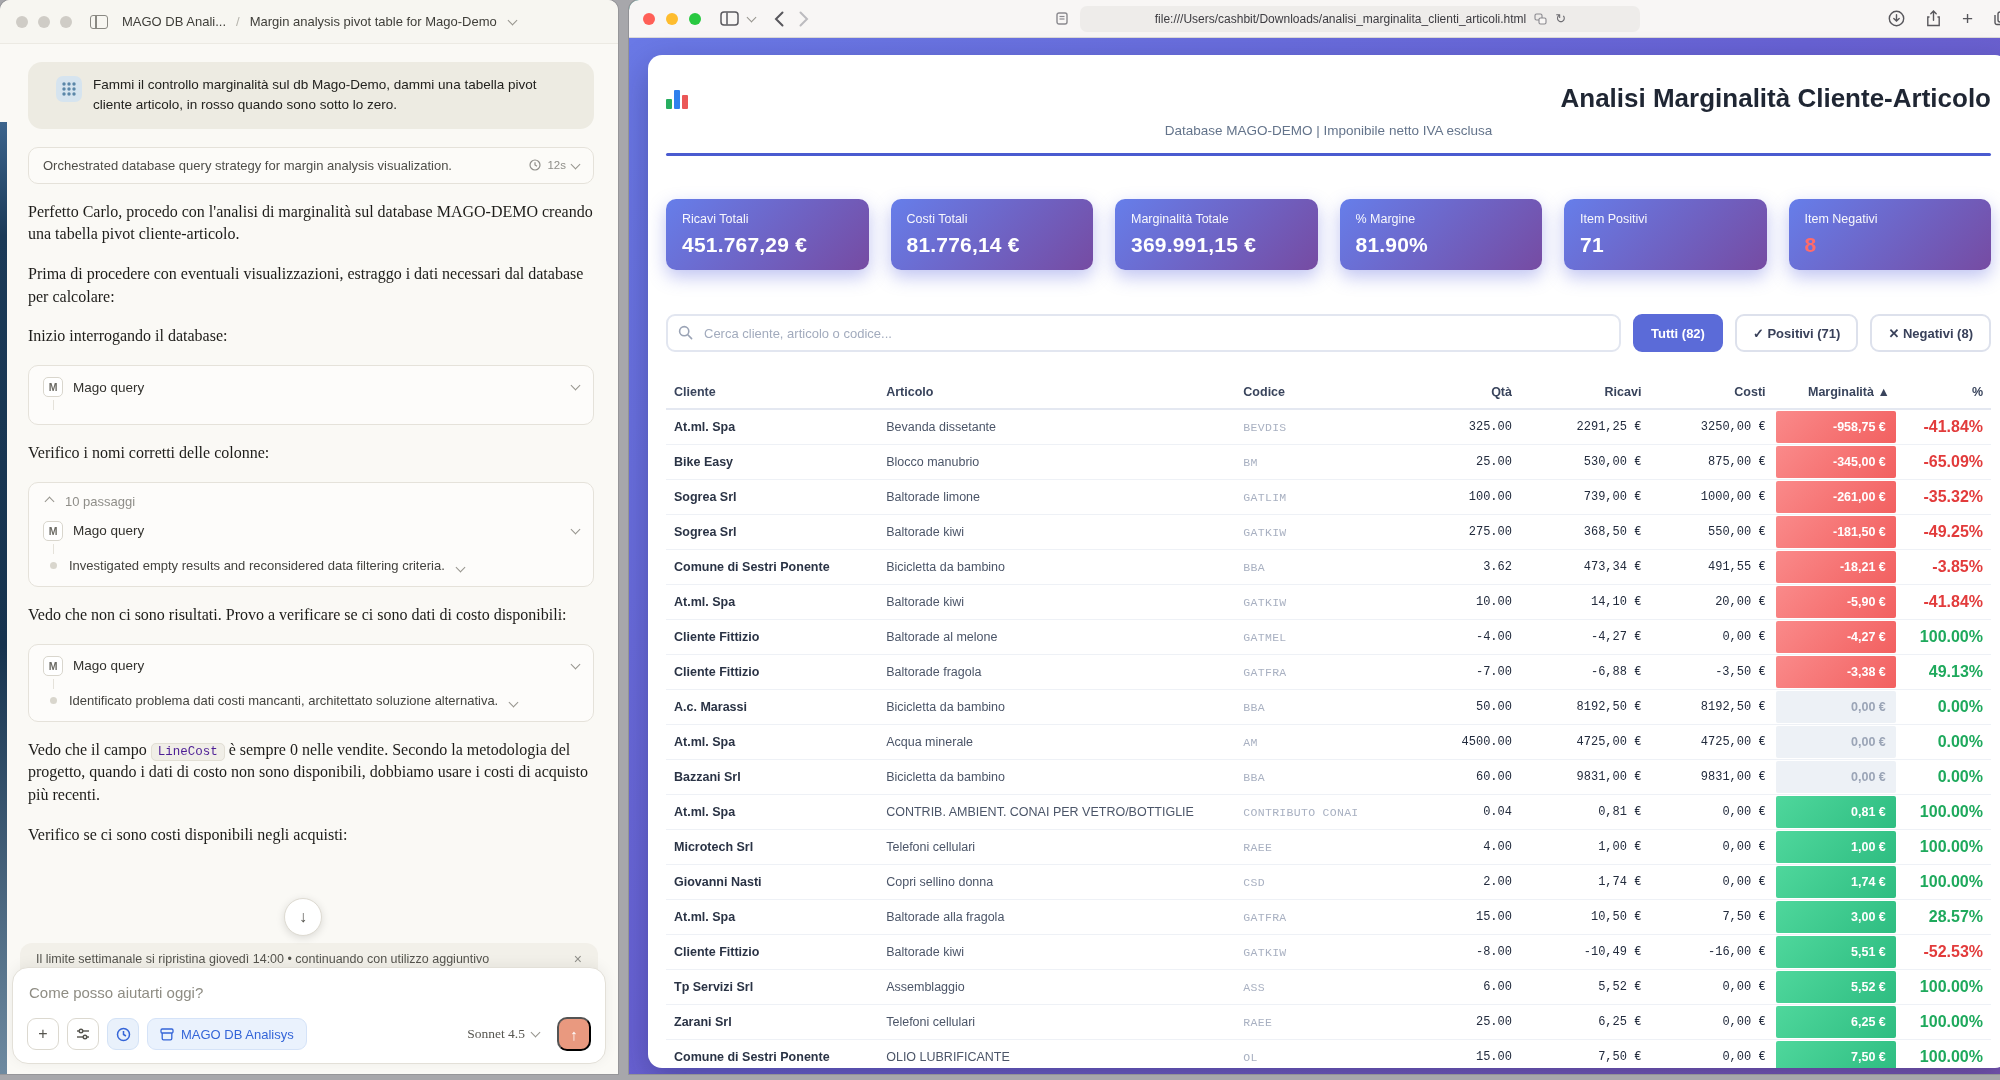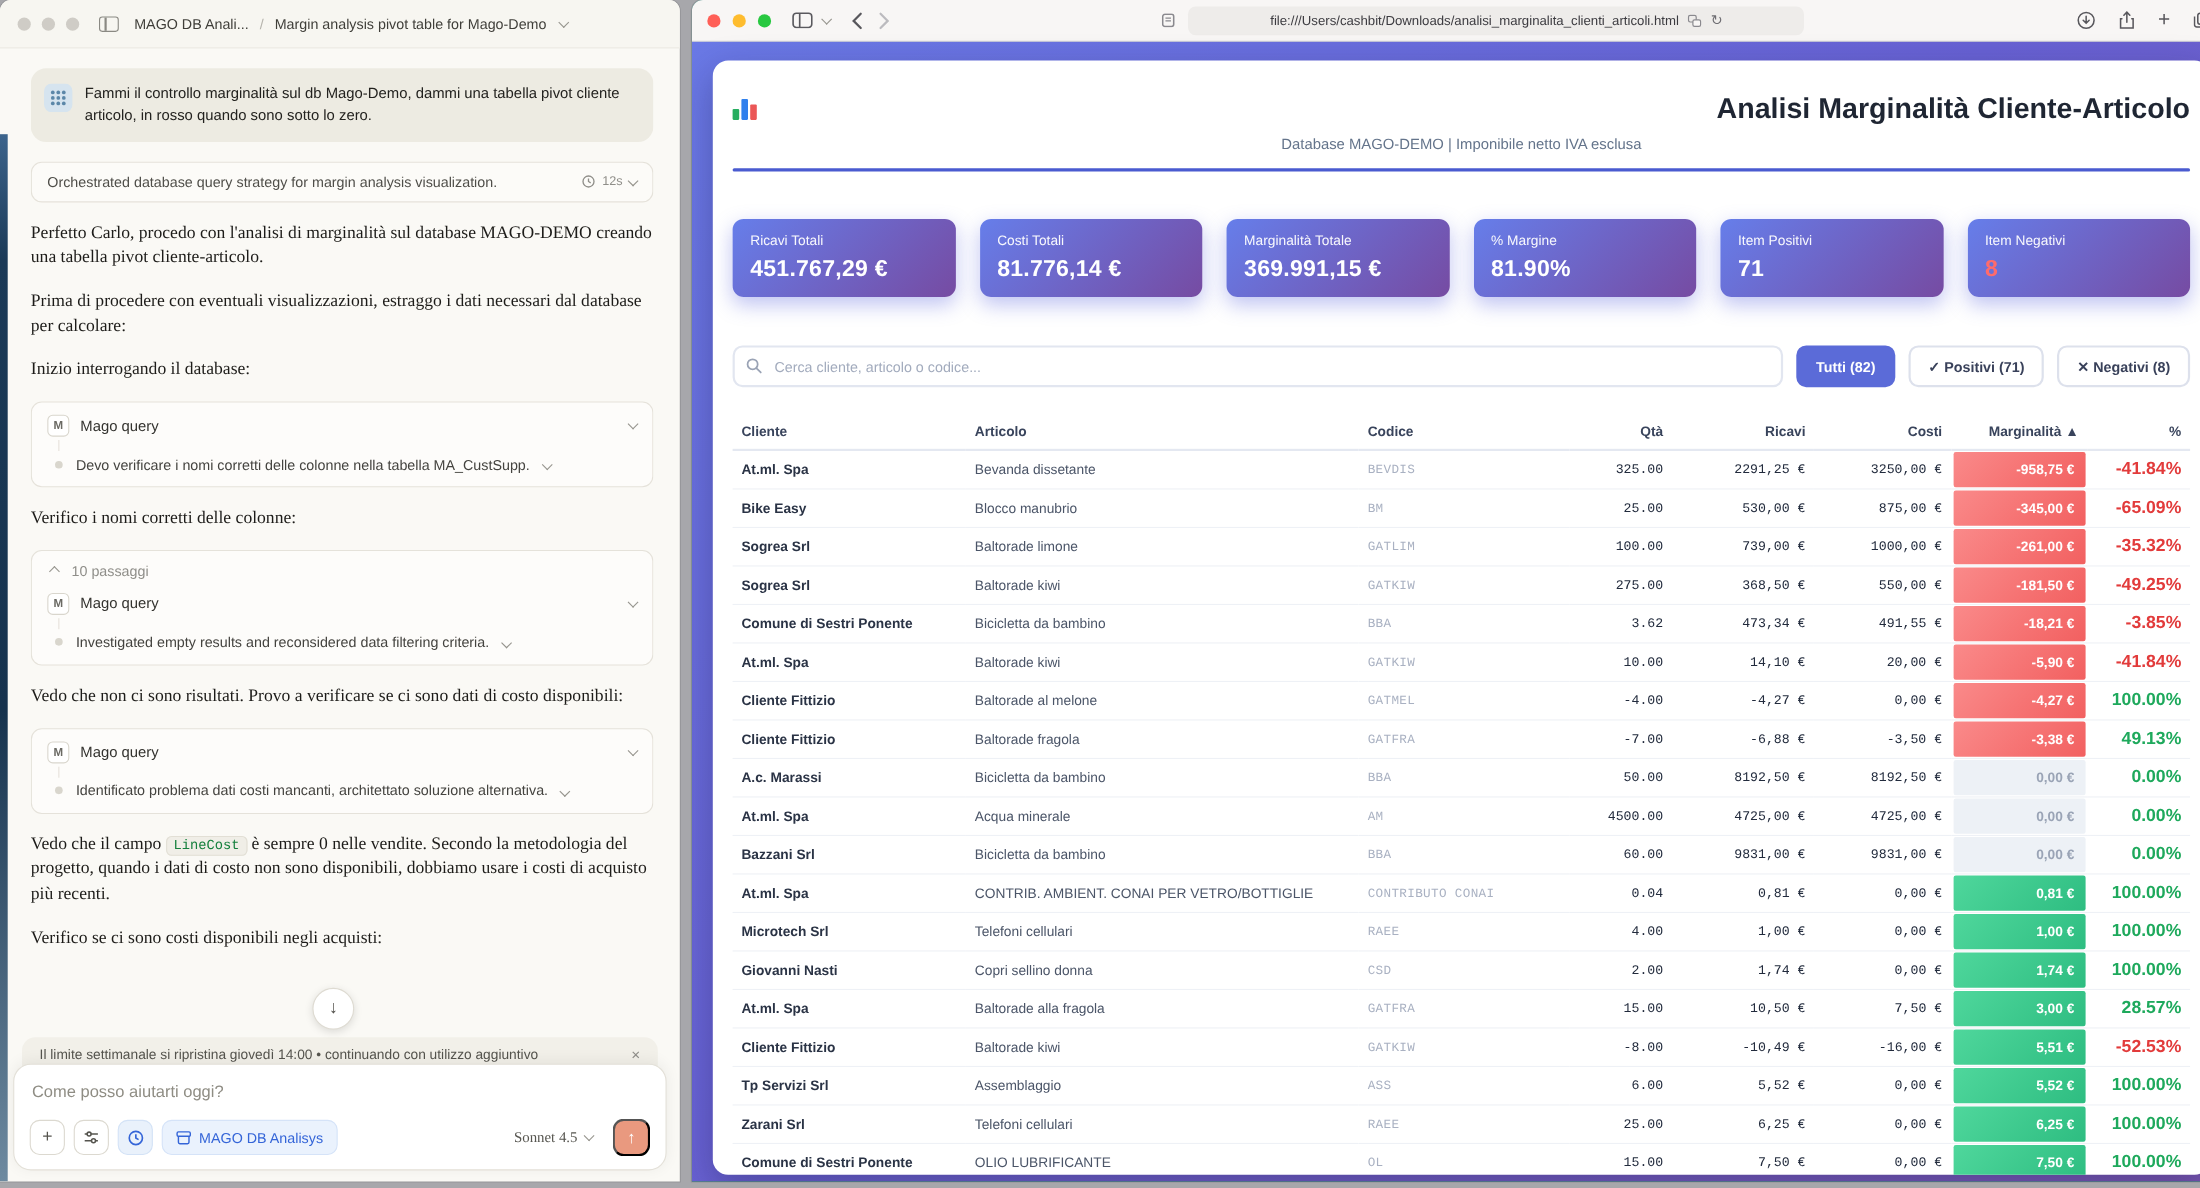--- a/index.html
+++ b/index.html
@@ -14,38 +14,38 @@
   .sb-icon{width:18px;height:14px;border:1.6px solid #8a8983;border-radius:3px;position:relative;margin:0 6px 0 8px}
   .sb-icon::before{content:"";position:absolute;left:4px;top:0;bottom:0;width:1.6px;background:#8a8983}
   .tb-text{font-size:13px;color:#3f3e39;white-space:nowrap}
   .tb-sep{color:#b5b3ac;font-size:13px;margin:0 2px}
   .cv{display:inline-block;width:7px;height:7px;border-right:1.6px solid #96948d;border-bottom:1.6px solid #96948d;transform:rotate(45deg);flex:0 0 auto}
   .cv.up{transform:rotate(225deg)}
   .edge-strip{position:absolute;left:0;top:122px;bottom:0;width:7px;z-index:5;
     background:linear-gradient(#3c648c 0%,#1b3a57 12%,#16334e 55%,#6e8aa0 100%)}
 
   .chat{position:absolute;top:44px;left:28px;right:24px;bottom:118px;overflow:hidden;padding-top:18px}
-  .bubble{background:#edebe2;border-radius:14px;padding:13px 12px;display:flex;gap:11px;align-items:flex-start}
+  .bubble{background:#edebe2;border-radius:14px;padding:13px 28px;display:flex;gap:11px;align-items:flex-start}
   .bubble p{font-size:13.5px;line-height:1.5;color:#23221f}
   .avatar{flex:0 0 auto;margin-top:1px}
 
   .blk .v{display:none}
   .blk[data-kind="thought"] .v-thought{display:flex}
   .blk[data-kind="p"] .v-p{display:block}
   .blk[data-kind="pcode"] .v-pcode{display:block}
   .blk[data-kind="bullets"] .v-bullets{display:block}
   .blk[data-kind="tool"] .v-tool{display:block}
 
   .v-thought{margin-top:18px;border:1px solid #e5e2da;border-radius:10px;background:#fcfbf8;
     padding:10px 14px;justify-content:space-between;align-items:center}
   .v-thought .t-text{font-size:13px;color:#4f4e49}
   .t-right{display:flex;align-items:center;gap:6px;color:#8f8e89;font-size:11.5px}
 
   .v-p,.v-pcode{font-family:"Liberation Serif",serif;font-size:16px;color:#1d1c19;line-height:1.42;margin:17px 0}
-  .v-pcode code{font-family:"Liberation Mono",monospace;font-size:12.5px;color:#15803d;
+  .v-pcode code{font-family:"Liberation Mono",monospace;font-size:12.5px;color:#4c1d95;
     background:#f0eee7;border:1px solid #e2dfd5;border-radius:5px;padding:1px 6px}
   .v-bullets{margin:6px 0 6px 6px;padding-left:18px}
   .v-bullets li{font-family:"Liberation Serif",serif;font-size:16px;color:#1d1c19;margin:12px 0}
 
   .v-tool{border:1px solid #e5e2da;border-radius:10px;background:#fdfcfa;padding:11px 14px;margin:12px 0}
   .steps-row{display:flex;align-items:center;gap:12px;color:#8f8e89;font-size:13px;margin-bottom:12px;padding-left:3px}
   .trow{display:flex;align-items:center;gap:10px}
   .m-badge{width:20px;height:20px;border:1px solid #d9d6cd;border-radius:5px;background:#fff;
     display:grid;place-items:center;font-size:10.5px;color:#6b6a64;font-weight:bold}
   .t-title{font-size:13.5px;color:#33322e}
@@ -220,25 +220,20 @@
 
               <div class="trow" data-warn="0">
                 <span class="m-badge">M</span>
                 <span class="t-title">Mago query</span>
                 <span class="right">
 
                   <span class="cv title-chev" style="margin-top:-3px"></span>
                 </span>
               </div>
               <div class="vline"></div>
-              <div class="nrow">
-                <span class="dot"></span>
-                <span class="n-text">Devo verificare i nomi corretti delle colonne nella tabella MA_CustSupp.</span>
-                <span class="right"><span class="cv" style="margin-top:-3px"></span></span>
-              </div>
             </div>
 
           </div>
 
           <div class="blk" data-kind="p">
 
             <p class="v v-p">Verifico i nomi corretti delle colonne:</p>
 
           </div>
 

